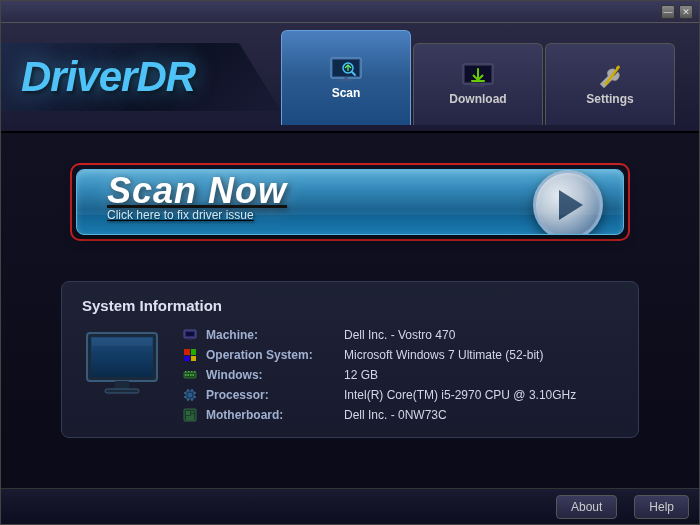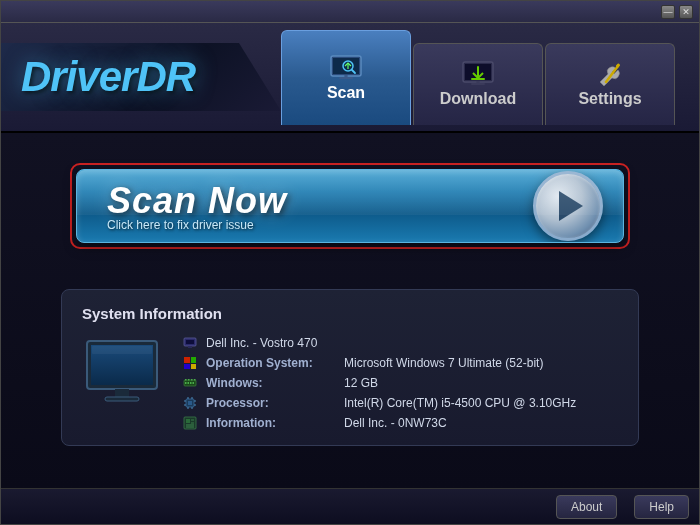--- a/index.html
+++ b/index.html
@@ -116,21 +116,21 @@
 
     .nav-tab.active {
       background: linear-gradient(180deg, #4a7fbf 0%, #2a5a8f 50%, #1a4a7f 100%);
       border-color: #6a9fdf;
       color: #fff;
       height: 95px;
       z-index: 10;
     }
 
     .tab-label {
-      font-size: 16px;
+      font-size: 12px;
       font-weight: bold;
     }
 
     
     .icon-monitor {
       width: 36px;
       height: 30px;
     }
 
     .icon-download {
@@ -158,32 +158,33 @@
     .scan-btn-wrapper {
       border: 2px solid #cc2222;
       border-radius: 10px;
       padding: 4px;
       width: 560px;
       margin-bottom: 40px;
     }
 
     .scan-btn {
       width: 100%;
-      height: 74px;
+      height: 66px;
       background: linear-gradient(180deg, #3a9fd0 0%, #1a7ab0 30%, #0d5a8a 60%, #1a7ab0 100%);
       border-radius: 8px;
       border: 1px solid #5ab5e0;
       display: flex;
-      align-items: center;
+      align-items: flex-start;
       justify-content: space-between;
       padding: 0 20px 0 30px;
       cursor: pointer;
       position: relative;
       overflow: hidden;
       box-shadow: inset 0 2px 6px rgba(255,255,255,0.2), 0 4px 12px rgba(0,0,0,0.5);
+      text-decoration: underline;
     }
 
     .scan-btn::before {
       content: '';
       position: absolute;
       top: 0; left: 0; right: 0;
       height: 45px;
       background: linear-gradient(180deg, rgba(255,255,255,0.15) 0%, rgba(255,255,255,0.05) 100%);
       border-radius: 8px 8px 0 0;
     }
@@ -421,20 +422,21 @@
         <div class="sysinfo-rows">
 
           <div class="sysinfo-row">
             <div class="sysinfo-icon">
               <svg width="14" height="14" viewBox="0 0 14 14" xmlns="http://www.w3.org/2000/svg">
                 <rect x="1" y="2" width="12" height="8" rx="1" fill="#2a2a6a" stroke="#5a5a9a" stroke-width="0.8"></rect>
                 <rect x="3" y="4" width="8" height="4" fill="#0d0d3a"></rect>
                 <rect x="5" y="10" width="4" height="2" fill="#2a2a5a"></rect>
               </svg>
             </div>
+            <span class="sysinfo-key">Machine:</span>
             <span class="sysinfo-val">Dell Inc. - Vostro 470</span>
           </div>
 
           <div class="sysinfo-row">
             <div class="sysinfo-icon">
               <svg width="14" height="14" viewBox="0 0 14 14" xmlns="http://www.w3.org/2000/svg">
                 <rect x="1" y="1" width="6" height="6" fill="#cc2200"></rect>
                 <rect x="8" y="1" width="5" height="6" fill="#22aa00"></rect>
                 <rect x="1" y="8" width="6" height="5" fill="#2200cc"></rect>
                 <rect x="8" y="8" width="5" height="5" fill="#ccaa00"></rect>
@@ -471,35 +473,35 @@
                 <line x1="9" y1="1" x2="9" y2="3" stroke="#4a8aba" stroke-width="1"></line>
                 <line x1="5" y1="11" x2="5" y2="13" stroke="#4a8aba" stroke-width="1"></line>
                 <line x1="9" y1="11" x2="9" y2="13" stroke="#4a8aba" stroke-width="1"></line>
                 <line x1="1" y1="5" x2="3" y2="5" stroke="#4a8aba" stroke-width="1"></line>
                 <line x1="1" y1="9" x2="3" y2="9" stroke="#4a8aba" stroke-width="1"></line>
                 <line x1="11" y1="5" x2="13" y2="5" stroke="#4a8aba" stroke-width="1"></line>
                 <line x1="11" y1="9" x2="13" y2="9" stroke="#4a8aba" stroke-width="1"></line>
               </svg>
             </div>
             <span class="sysinfo-key">Processor:</span>
-            <span class="sysinfo-val">Intel(R) Core(TM) i5-4500 CPU @ 3.10GHz</span>
+            <span class="sysinfo-val">Intel(R) Core(TM) i5-2970 CPU @ 3.10GHz</span>
           </div>
 
           <div class="sysinfo-row">
             <div class="sysinfo-icon">
               <svg width="14" height="14" viewBox="0 0 14 14" xmlns="http://www.w3.org/2000/svg">
                 <rect x="1" y="1" width="12" height="12" rx="1" fill="#1a3a2a" stroke="#3a7a4a" stroke-width="0.8"></rect>
                 <rect x="3" y="3" width="4" height="4" fill="#2a6a3a"></rect>
                 <rect x="8" y="3" width="3" height="2" fill="#2a5a3a"></rect>
                 <rect x="8" y="6" width="3" height="2" fill="#2a5a3a"></rect>
                 <line x1="3" y1="9" x2="11" y2="9" stroke="#4a9a5a" stroke-width="0.8"></line>
                 <line x1="3" y1="11" x2="11" y2="11" stroke="#4a9a5a" stroke-width="0.8"></line>
               </svg>
             </div>
-            <span class="sysinfo-key">Information:</span>
+            <span class="sysinfo-key">Motherboard:</span>
             <span class="sysinfo-val">Dell Inc. - 0NW73C</span>
           </div>
 
         </div>
       </div>
     </div>
 
   </div>
 
   <div class="footer">

